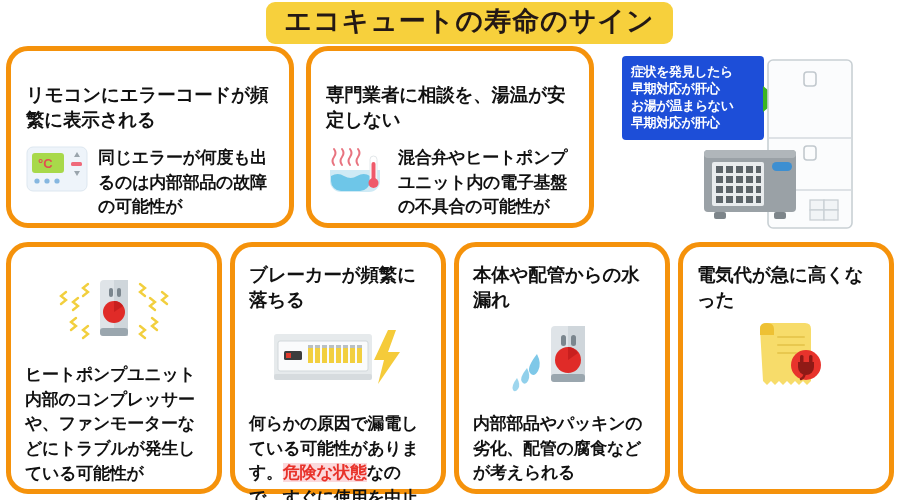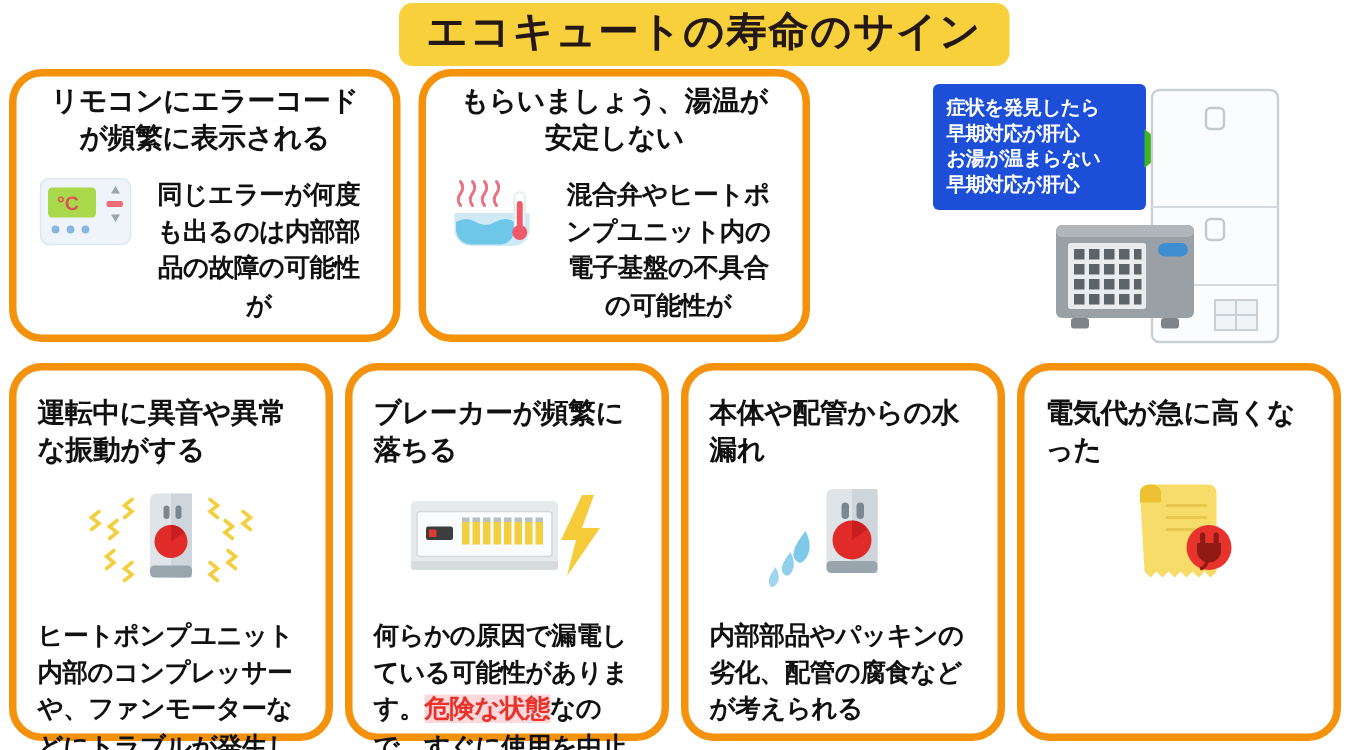--- a/index.html
+++ b/index.html
@@ -44,24 +44,23 @@
     gap: 12px;
   }
 
   .card {
     border: 5px solid #f5920b;
     border-radius: 22px;
     background: #ffffff;
     position: relative;
   }
   .card-top {
-    width: 261px;
+    width: 288px;
     height: 182px;
-    padding: 4px 15px 10px 15px;
-    text-align: center;
+    padding: 32px 15px 10px 15px;
   }
 
   .card-heading {
     font-size: 18.5px;
     font-weight: bold;
     color: #111111;
     line-height: 1.33;
     letter-spacing: -0.2px;
   }
 
@@ -169,21 +168,21 @@
           <circle cx="11" cy="35" r="2.6" fill="#86b7e0"></circle>
           <circle cx="21" cy="35" r="2.6" fill="#86b7e0"></circle>
           <circle cx="31" cy="35" r="2.6" fill="#86b7e0"></circle>
         </svg>
       </span>
       <div class="card-desc">同じエラーが何度も出るのは内部部品の故障の可能性が</div>
     </div>
   </div>
 
   <div class="card card-top">
-    <div class="card-heading">もらいましょう、湯温が安定しない</div>
+    <div class="card-heading">専門業者に相談を、湯温が安定しない</div>
     <div class="card-body-row">
       <span>
         <svg width="62" height="50" viewBox="0 0 62 50">
           <g stroke="#e8737f" stroke-width="2" fill="none" stroke-linecap="round">
             <path d="M8 3 q3 4 0 8 q-3 4 0 8"></path>
             <path d="M16 3 q3 4 0 8 q-3 4 0 8"></path>
             <path d="M24 3 q3 4 0 8 q-3 4 0 8"></path>
             <path d="M32 3 q3 4 0 8 q-3 4 0 8"></path>
           </g>
           <path d="M4 24 h50 v11 a11 11 0 0 1 -11 11 h-28 a11 11 0 0 1 -11 -11 z" fill="#cfeaf5"></path>
@@ -251,21 +250,20 @@
         <rect x="14" y="162" width="12" height="7" rx="2" fill="#7d858a"></rect>
         <rect x="74" y="162" width="12" height="7" rx="2" fill="#7d858a"></rect>
       </g>
     </svg>
   </div>
 </div>
 
 <div class="bottom-row">
 
   <div class="card card-bottom">
-    <div class="card-heading">運転中に異音や異常な振動がする</div>
     <div class="card-icon-center">
       <svg width="132" height="76" viewBox="0 0 132 76">
         <g stroke="#f2cf3e" stroke-width="2.4" fill="none" stroke-linecap="round">
           <path d="M40 14 l-5 4 l5 4 l-5 4"></path>
           <path d="M30 28 l-5 4 l5 4 l-5 4"></path>
           <path d="M18 22 l-5 4 l5 4 l-5 4"></path>
           <path d="M28 48 l-5 4 l5 4 l-5 4"></path>
           <path d="M40 56 l-5 4 l5 4 l-5 4"></path>
           <path d="M92 14 l5 4 l-5 4 l5 4"></path>
           <path d="M102 28 l5 4 l-5 4 l5 4"></path>

